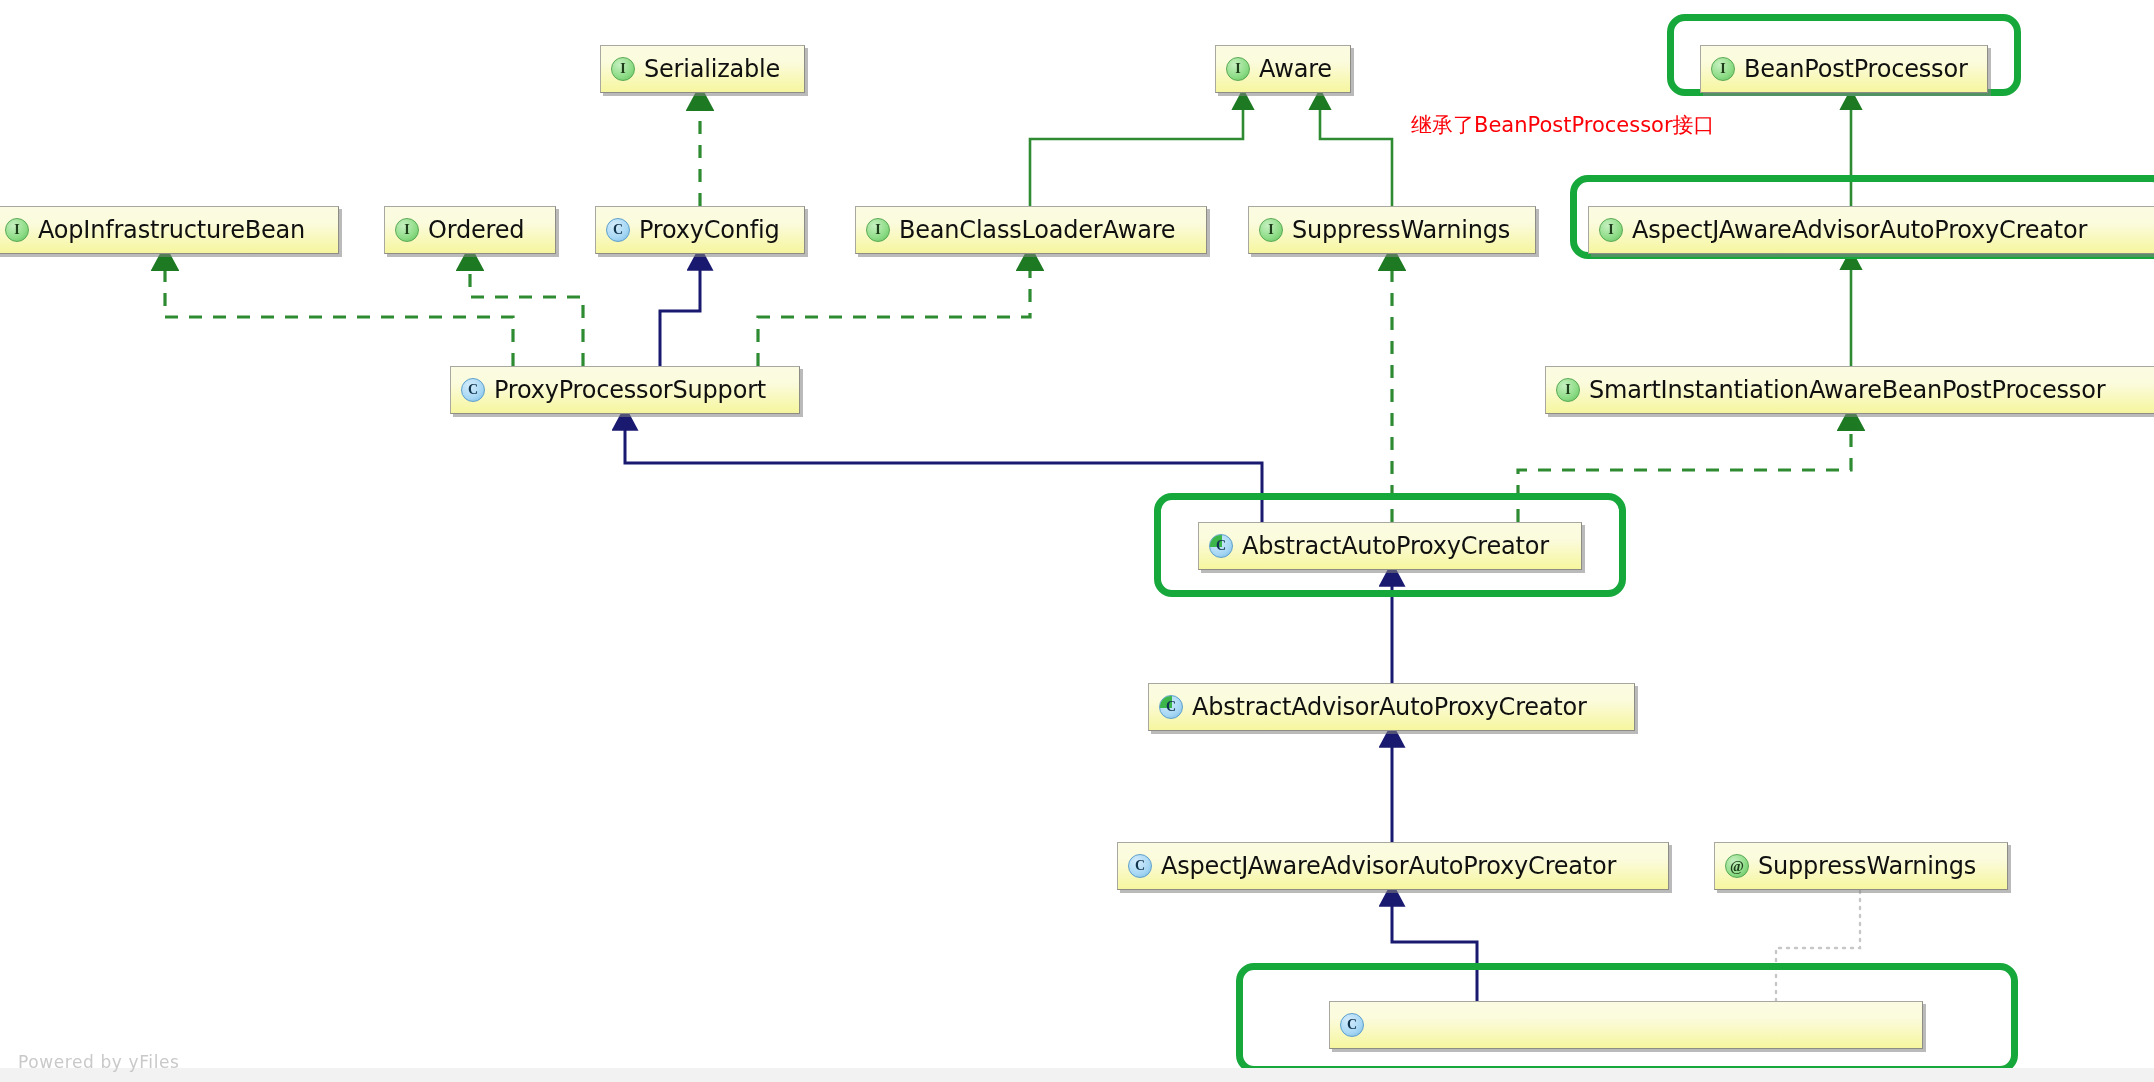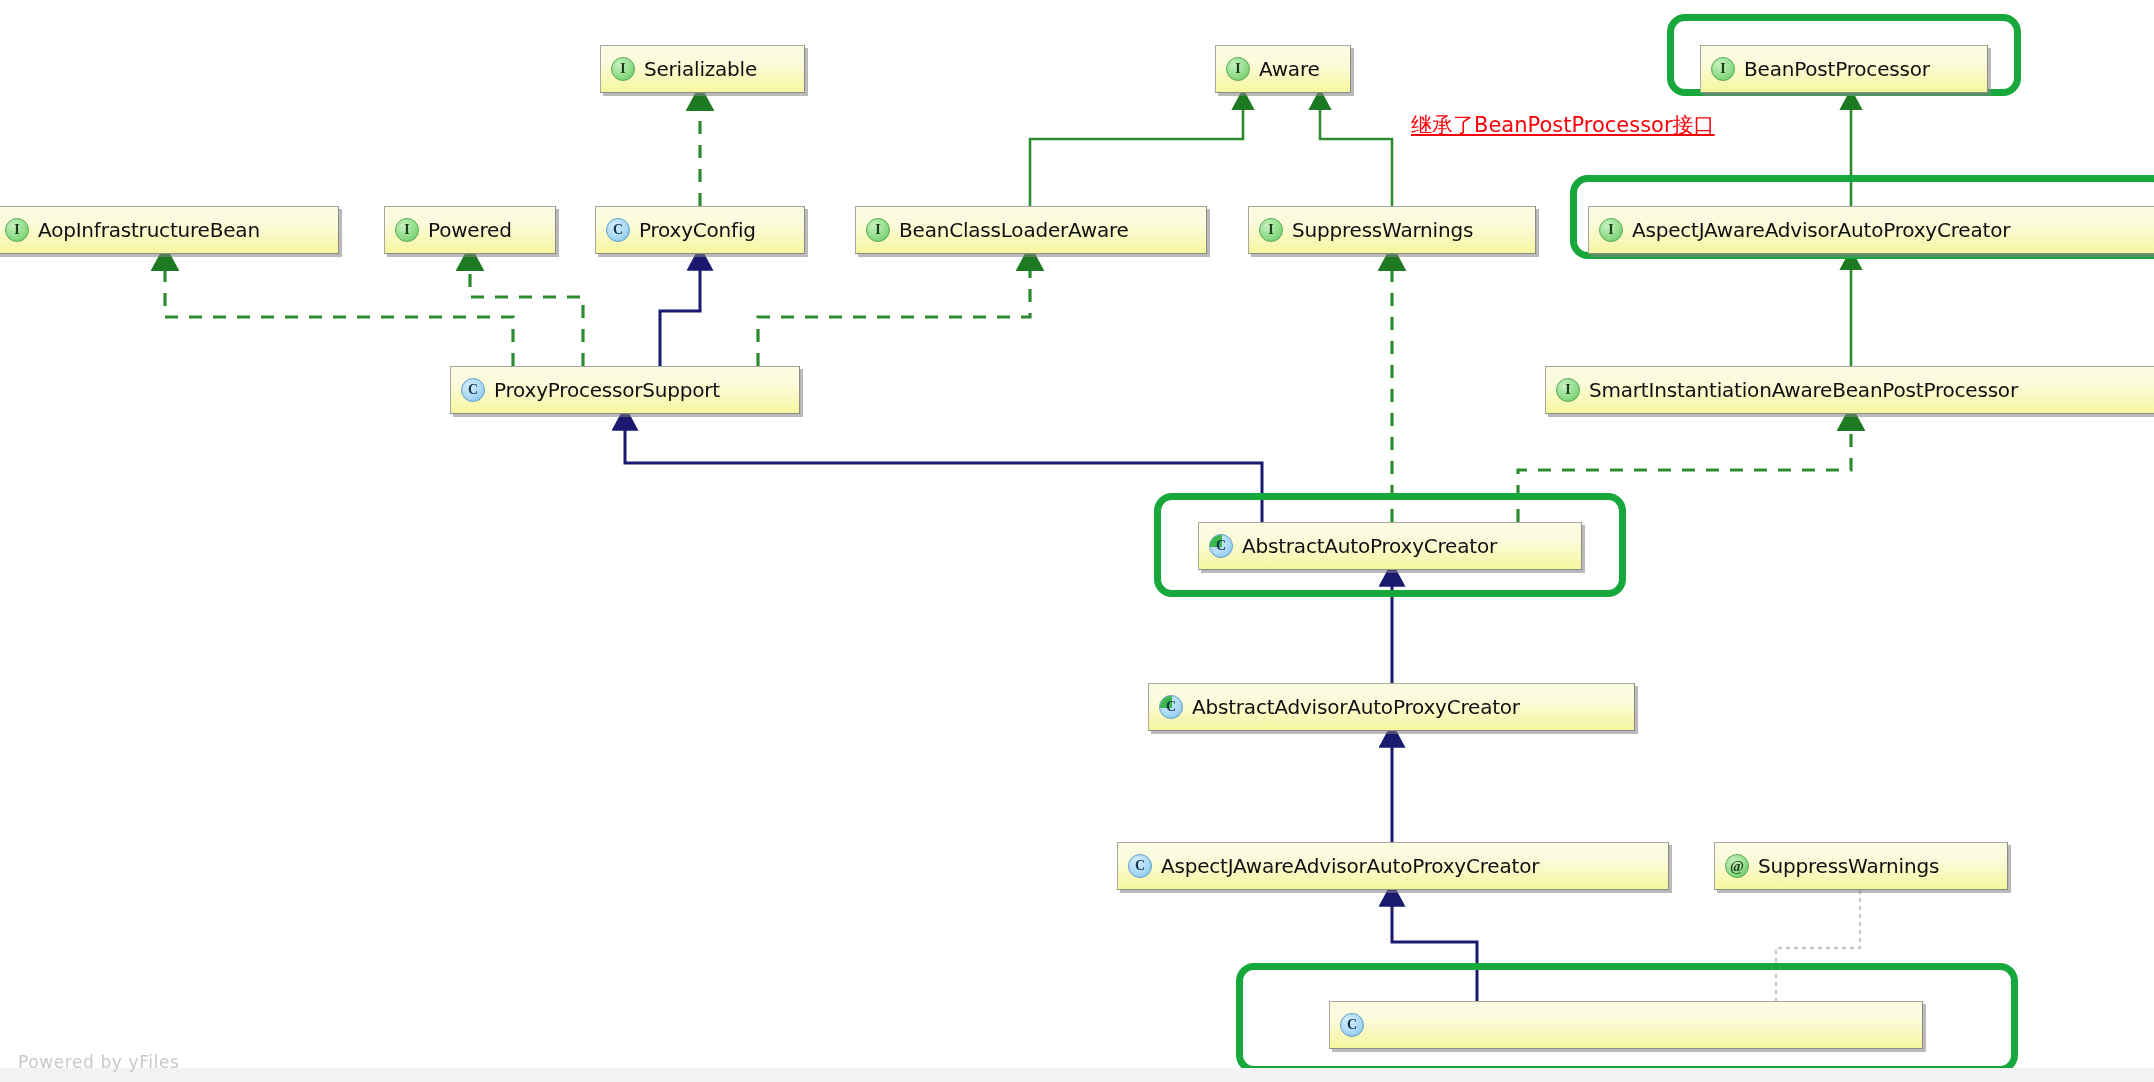--- a/index.html
+++ b/index.html
@@ -47,21 +47,21 @@
     align-items: center;
     padding: 0 12px 0 10px;
     white-space: nowrap;
     font-size: 25px;
     color: #101010;
     line-height: 1;
   }
   .node .label {
     margin-left: 9px;
     font-family: "DejaVu Sans", "Liberation Sans", sans-serif;
-    font-size: 20px;
+    font-size: 24px;
     letter-spacing: -0.2px;
   }
   
   .icn {
     flex: 0 0 auto;
     width: 24px;
     height: 24px;
     border-radius: 50%;
     display: inline-flex;
     align-items: center;
@@ -107,21 +107,20 @@
     color: #1d3d1b;
     font-size: 15px;
   }
   
   .note {
     position: absolute;
     color: #fb0007;
     font-size: 21px;
     font-family: "DejaVu Sans", "Liberation Sans", sans-serif;
     white-space: nowrap;
-    text-decoration: underline;
   }
   
   #watermark {
     position: absolute;
     left: 18px;
     bottom: 10px;
     color: #c9c9c9;
     font-size: 17px;
     letter-spacing: 0.6px;
     font-family: "DejaVu Sans", "Liberation Sans", sans-serif;
@@ -243,21 +242,21 @@
     <span class="icn icn-interface">
         <span class="glyph">I</span>
       </span>
     <span class="label">AopInfrastructureBean</span>
   </div>
 
   <div class="node" style="left:384px; top:206px; width:172px; height:48px;">
     <span class="icn icn-interface">
         <span class="glyph">I</span>
       </span>
-    <span class="label">Powered</span>
+    <span class="label">Ordered</span>
   </div>
 
   <div class="node" style="left:595px; top:206px; width:210px; height:48px;">
     <span class="icn icn-class">
         <span class="glyph">C</span>
       </span>
     <span class="label">ProxyConfig</span>
   </div>
 
   <div class="node" style="left:855px; top:206px; width:352px; height:48px;">

